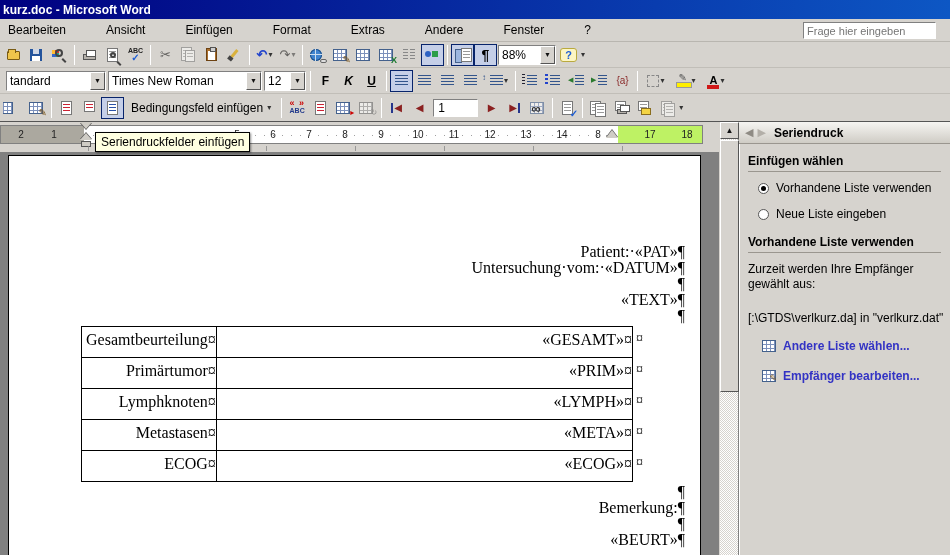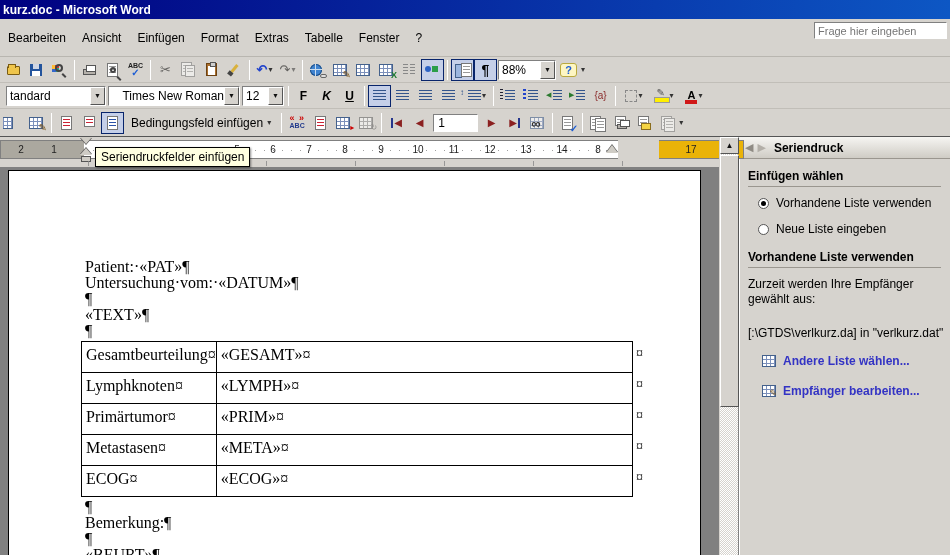--- a/index.html
+++ b/index.html
@@ -5,23 +5,23 @@
   * { margin:0; padding:0; box-sizing:border-box; }
   html,body { width:950px; height:555px; overflow:hidden; }
   body { font-family:"Liberation Sans", sans-serif; font-size:12px; background:#d6d3ce; color:#000; }
   .app { position:relative; width:950px; height:555px; overflow:hidden; background:#d6d3ce; }
 
   
   .titlebar { height:19px; background:linear-gradient(90deg,#000080,#0d57c4); display:flex; align-items:center; padding-left:3px; }
   .titlebar .title { color:#fff; font-weight:bold; font-size:12px; white-space:nowrap; }
 
   
-  .menubar { height:38px; display:flex; align-items:center; background:#d6d3ce; border-bottom:1px solid #b9b6b0; position:relative; }
+  .menubar { height:23px; display:flex; align-items:center; background:#d6d3ce; border-bottom:1px solid #b9b6b0; position:relative;gap:24px; }
   .menu-item { padding:3px 8px; cursor:default; white-space:nowrap; }
-  .question-box { position:absolute; right:3px; top:3px; width:133px; height:17px; border:1px solid; border-color:#808080 #fff #fff #808080; background:#fff; font-size:11px; padding:0 3px; color:#808080; font-family:"Liberation Sans",sans-serif; }
+  .question-box { position:absolute; right:14px; top:3px; width:133px; height:17px; border:1px solid; border-color:#808080 #fff #fff #808080; background:#fff; font-size:11px; padding:0 3px; color:#808080; font-family:"Liberation Sans",sans-serif; }
 
   
   .tbrow { display:flex; align-items:center; background:#d6d3ce; padding-left:2px; border-bottom:1px solid #c1beb8; }
   .tbrow.std { height:26px; } .tbrow.fmt { height:26px; } .tbrow.mm { height:28px; border-bottom:1px solid #555; }
   .tbtn { height:22px; min-width:23px; display:flex; align-items:center; justify-content:center; border:1px solid transparent; position:relative; }
   .tbtn.pressed { border:1px solid #08246b; background:#c5cfe8; }
   .tbtn.dis { opacity:.55; filter:grayscale(1); }
   .sep { width:1px; height:20px; background:#9a968f; border-right:1px solid #fff; margin:0 3px; flex:0 0 auto; }
   .ddarrow { font-size:8px; color:#333; margin-left:1px; }
   .combo { height:20px; background:#fff; border:1px solid; border-color:#808080 #fff #fff #808080; display:flex; align-items:center; font-size:12px; padding-left:3px; margin:0 1px; position:relative; }
@@ -98,32 +98,32 @@
   .half-ic { width:10px; overflow:hidden; }
 
   
   .main { display:flex; height:433px; }
   .doc-area { position:relative; width:738px; height:433px; background:#d6d3ce; }
   .ruler-zone { position:absolute; left:0; top:0; width:719px; height:30px; background:#d6d3ce; }
   .ruler-bar { position:absolute; left:0; top:3px; width:703px; height:19px; }
   .r-gray-l { position:absolute; left:0; top:0; width:84px; height:19px; background:#aba89f; border:1px solid #808080; border-right:none; }
   .r-white { position:absolute; left:84px; top:0; width:534px; height:19px; background:#fff; border:1px solid #808080; border-left:none; border-right:none; }
   .r-white::after { content:""; position:absolute; left:0; right:0; top:9px; height:1px; background:repeating-linear-gradient(90deg, #777 0 1px, transparent 1px 9px); opacity:.7; }
-  .r-gray-r { position:absolute; left:618px; top:0; width:85px; height:19px; background:#eab308; border:1px solid #808080; border-left:none;margin-left:41px; }
+  .r-gray-r { position:absolute; left:618px; top:0; width:85px; height:19px; background:#bef264; border:1px solid #808080; border-left:none; }
   .rnum { position:absolute; top:3px; font-size:10px; color:#222; transform:translateX(-50%); }
   .indent-marks { position:absolute; left:80px; top:0; width:12px; height:26px; }
   .tri-dn { position:absolute; left:0; top:0; width:0; height:0; border-left:6px solid transparent; border-right:6px solid transparent; border-top:7px solid #cfccc5; filter:drop-shadow(0 1px 0 #555); }
   .tri-up { position:absolute; left:0; top:11px; width:0; height:0; border-left:6px solid transparent; border-right:6px solid transparent; border-bottom:7px solid #cfccc5; filter:drop-shadow(0 -1px 0 #555); }
   .ind-box { position:absolute; left:1px; top:19px; width:10px; height:6px; background:#cfccc5; border:1px solid #555; }
   .tri-right-ind { position:absolute; left:606px; top:5px; width:0; height:0; border-left:6px solid transparent; border-right:6px solid transparent; border-bottom:8px solid #cfccc5; filter:drop-shadow(0 -1px 0 #555); }
   .subticks { position:absolute; left:0; top:24px; width:703px; height:5px; background:repeating-linear-gradient(90deg, transparent 0 88px, #888 88px 89px); opacity:.8; }
 
   .tooltip { position:absolute; left:95px; top:10px; height:20px; background:#ffffe1; border:1px solid #000; box-shadow:1px 1px 2px rgba(0,0,0,.45); display:flex; align-items:center; padding:0 5px; font-size:12px; z-index:40; white-space:nowrap; }
 
-  .workspace { position:absolute; left:0; top:30px; width:719px; height:403px; background:#808080; overflow:hidden; }
+  .workspace { position:absolute; left:0; top:30px; width:719px; height:403px; background:#808080; overflow:hidden;text-align:right; }
   .page { position:absolute; left:8px; top:3px; width:693px; height:900px; background:#fff; border:1px solid #000; }
   .page-content { position:absolute; left:76px; top:88px; width:600px; font-family:"Liberation Serif","DejaVu Serif",serif; font-size:16px; line-height:16px; color:#000; }
   .dline { height:16px; white-space:pre; }
   .merge-table-wrap { display:flex; margin-left:-4px; margin-top:2px; margin-bottom:2px; }
   table.merge { border-collapse:collapse; width:552px; }
   table.merge td { border:1px solid #000; height:31px; vertical-align:top; padding:5px 0 0 4px; font-size:16px; }
   td.c1 { width:126px; }
   .row-markers { display:flex; flex-direction:column; margin-left:3px; }
   .row-markers span { height:31px; padding-top:5px; font-size:14px; }
 
@@ -157,21 +157,21 @@
   <div class="titlebar">
     <span class="title">kurz.doc - Microsoft Word</span>
   </div>
 
   <div class="menubar">
     <span class="menu-item">Bearbeiten</span>
     <span class="menu-item">Ansicht</span>
     <span class="menu-item">Einfügen</span>
     <span class="menu-item">Format</span>
     <span class="menu-item">Extras</span>
-    <span class="menu-item">Tabelle</span>
+    <span class="menu-item">Andere</span>
     <span class="menu-item">Fenster</span>
     <span class="menu-item">?</span>
     <input class="question-box" placeholder="Frage hier eingeben" style="">
   </div>
 
   <div class="tbrow std">
     <span class="tbtn half-ic">
         <span class="ic">
           <span class="folder"></span>
         </span>
@@ -281,21 +281,21 @@
         <span class="qhelp">?</span>
       </span>
     <span class="ddarrow">▾</span>
   </div>
 
   <div class="tbrow fmt">
     <span class="combo" style="width:100px;margin-left:4px;">
       <span class="cval">tandard</span>
       <span class="cbtn">▼</span>
     </span>
-    <span class="combo" style="width:132px;text-align:right;">
+    <span class="combo" style="width:154px;">
       <span class="cval">Times New Roman</span>
       <span class="cbtn">▼</span>
     </span>
     <span class="combo" style="width:42px;">
       <span class="cval">12</span>
       <span class="cbtn">▼</span>
     </span>
     <span class="sep"></span>
     <span class="tbtn fbtn">
         <span>F</span>
@@ -533,26 +533,26 @@
             <div class="dline">¶</div>
 
             <div class="merge-table-wrap">
               <table class="merge">
                 <tbody>
                   <tr>
                     <td class="c1">Gesamtbeurteilung¤</td>
                     <td>«GESAMT»¤</td>
                   </tr>
                   <tr>
+                    <td class="c1">Primärtumor¤</td>
+                    <td>«PRIM»¤</td>
+                  </tr>
+                  <tr>
                     <td class="c1">Lymphknoten¤</td>
                     <td>«LYMPH»¤</td>
-                  </tr>
-                  <tr>
-                    <td class="c1">Primärtumor¤</td>
-                    <td>«PRIM»¤</td>
                   </tr>
                   <tr>
                     <td class="c1">Metastasen¤</td>
                     <td>«META»¤</td>
                   </tr>
                   <tr>
                     <td class="c1">ECOG¤</td>
                     <td>«ECOG»¤</td>
                   </tr>
                 </tbody>

